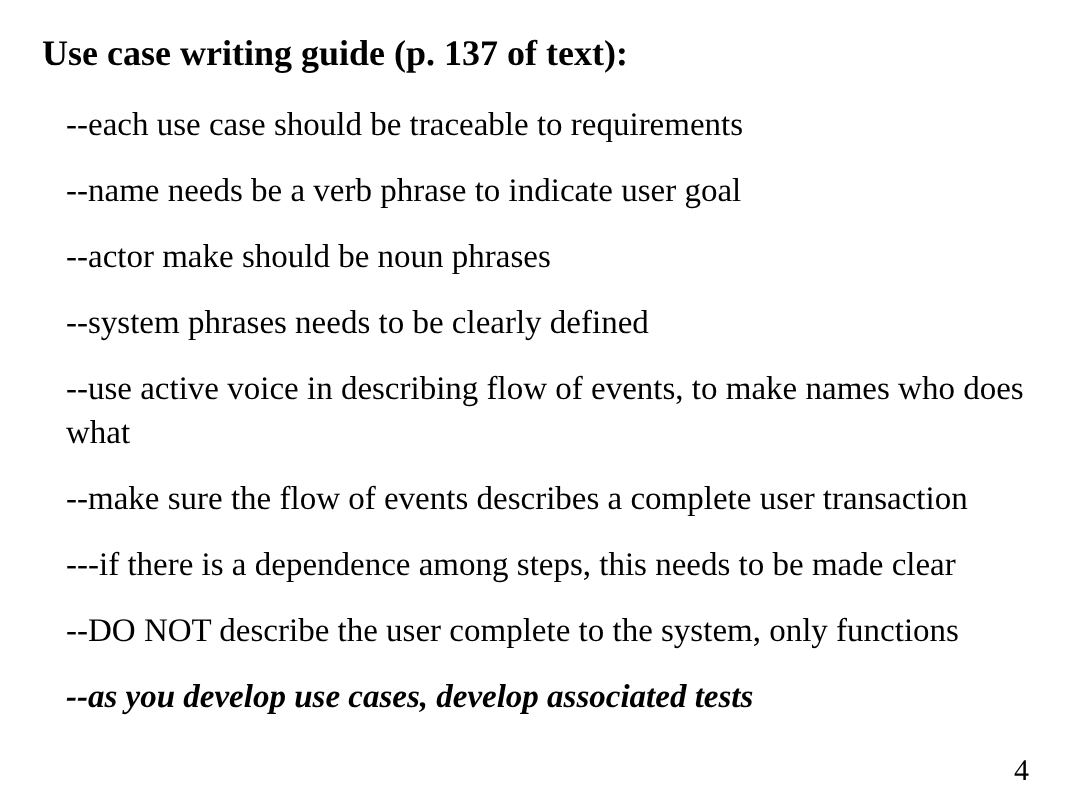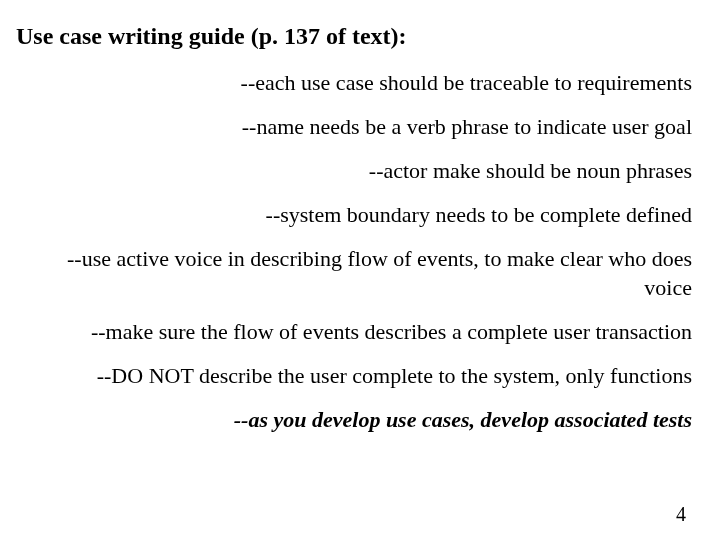--- a/index.html
+++ b/index.html
@@ -9,33 +9,32 @@
     height: 540px;
     background: #ffffff;
     font-family: "Times New Roman", Times, serif;
     color: #000000;
   }
   .slide {
     position: relative;
     width: 720px;
     height: 540px;
     box-sizing: border-box;
-    padding: 22px 28px 0 16px;
+    padding: 22px 28px 0 28px;
   }
   .title {
     font-size: 24px;
     font-weight: bold;
     margin: 0 0 18px 0;
     line-height: 1.2;
   }
   .item {
     font-size: 22px;
     line-height: 1.28;
     margin: 0 0 16px 16px;
-    text-align: right;
   }
   .italic {
     font-style: italic;
     font-weight: bold;
   }
   .pagenum {
     position: absolute;
     right: 34px;
     bottom: 14px;
     font-size: 20px;
@@ -43,20 +42,21 @@
 </style>
 </head>
 <body>
 
 <div class="slide">
   <div class="title">Use case writing guide (p. 137 of text):</div>
 
   <div class="item">--each use case should be traceable to requirements</div>
   <div class="item">--name needs be a verb phrase to indicate user goal</div>
   <div class="item">--actor make should be noun phrases</div>
-  <div class="item">--system boundary needs to be complete defined</div>
-  <div class="item">--use active voice in describing flow of events, to make clear who does voice</div>
+  <div class="item">--system phrases needs to be clearly defined</div>
+  <div class="item">--use active voice in describing flow of events, to make names who does what</div>
   <div class="item">--make sure the flow of events describes a complete user transaction</div>
+  <div class="item">---if there is a dependence among steps, this needs to be made clear</div>
   <div class="item">--DO NOT describe the user complete to the system, only functions</div>
   <div class="item italic">--as you develop use cases, develop associated tests</div>
 
   <div class="pagenum">4</div>
 </div>
 
 </body></html>

